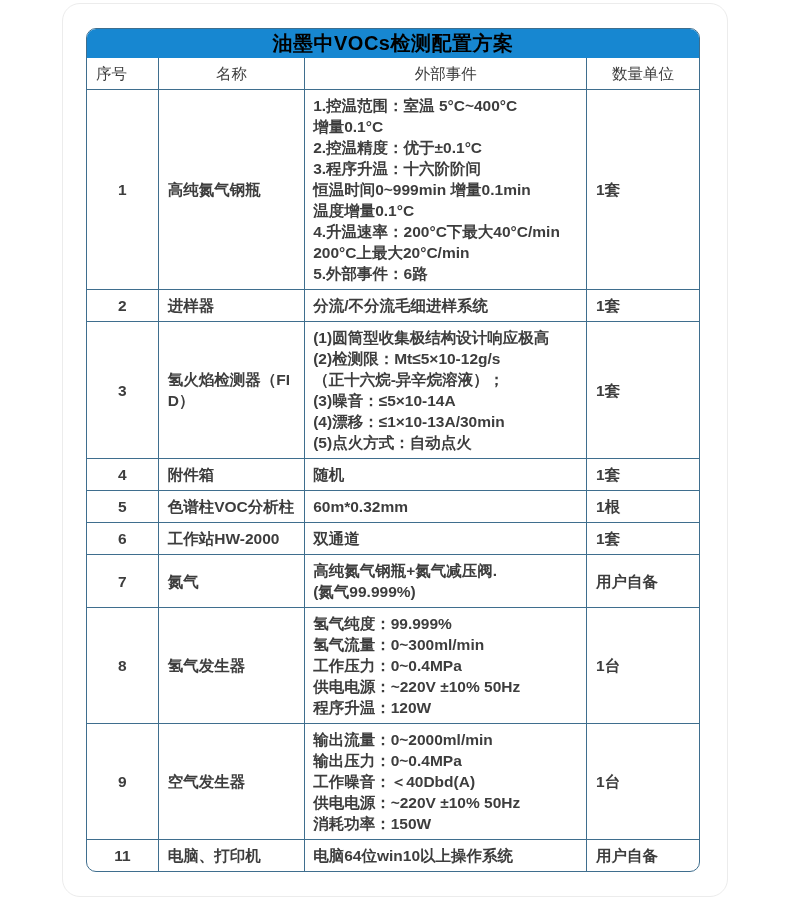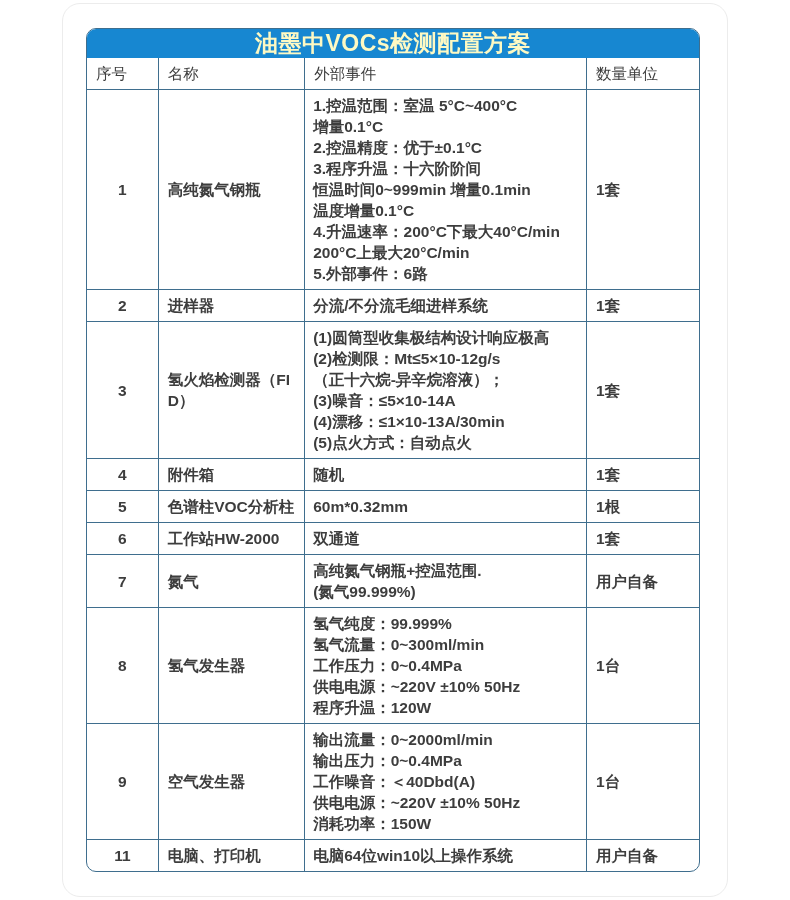--- a/index.html
+++ b/index.html
@@ -18,23 +18,23 @@
     background: #ffffff;
   }
   .table-wrap {
     border: 1px solid #3f6e8e;
     border-radius: 10px;
     overflow: hidden;
     background: #ffffff;
   }
   .title-bar {
     background: #1787d1;
-    color: #fef9c3;
+    color: #000000;
     text-align: center;
-    font-size: 23px;
+    font-size: 20px;
     font-weight: bold;
     line-height: 29px;
     height: 29px;
     letter-spacing: 0.5px;
   }
   table {
     width: 100%;
     border-collapse: collapse;
     table-layout: fixed;
   }
@@ -47,21 +47,21 @@
     padding: 5px 9px;
     word-break: break-all;
     font-weight: bold;
   }
   
   tr > *:first-child { border-left: 0; }
   tr > *:last-child  { border-right: 0; }
   thead tr > *       { border-top: 0; }
   tbody tr:last-child > td { border-bottom: 0; }
 
-  th { font-weight: normal; text-align: left; height: 31px; }
+  th { font-weight: normal; text-align: center; height: 31px; }
   col.c1 { width: 71px; }
   col.c2 { width: 146px; }
   col.c3 { width: 281px; }
   col.c4 { width: 112px; }
   td.c-no { text-align: center; }
   td.c-spec { padding: 5px 8px; }
   .spec-line { white-space: normal; }
 </style>
 </head>
 <body>
@@ -149,21 +149,21 @@
     <td class="c-spec">
               <div class="spec-line">双通道</div>
             </td>
     <td class="c-qty">1套</td>
   </tr>
 
   <tr>
     <td class="c-no">7</td>
     <td class="c-name">氮气</td>
     <td class="c-spec">
-              <div class="spec-line">高纯氮气钢瓶+控温范围.</div>
+              <div class="spec-line">高纯氮气钢瓶+氮气减压阀.</div>
               <div class="spec-line">(氮气99.999%)</div>
             </td>
     <td class="c-qty">用户自备</td>
   </tr>
 
   <tr>
     <td class="c-no">8</td>
     <td class="c-name">氢气发生器</td>
     <td class="c-spec">
               <div class="spec-line">氢气纯度：99.999%</div>

